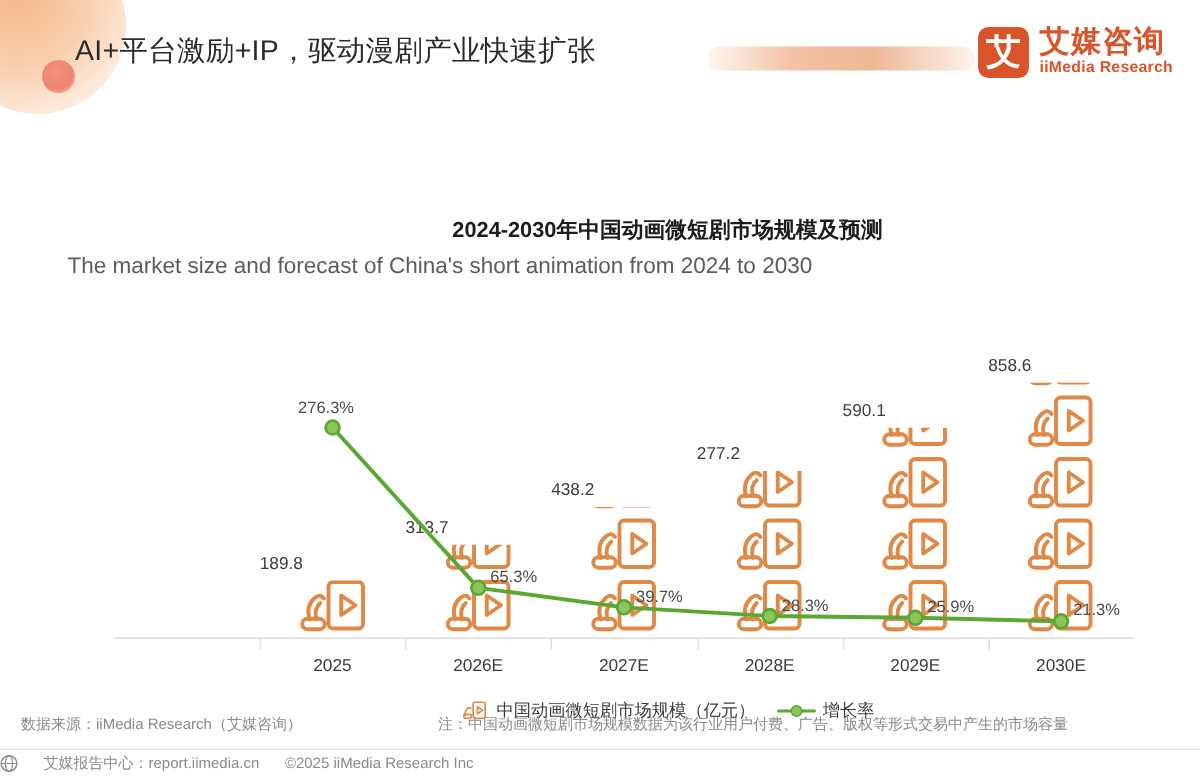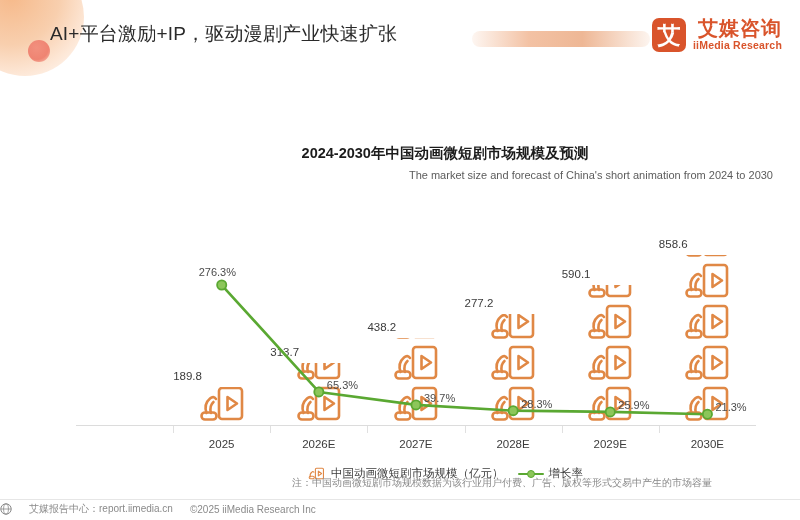--- a/index.html
+++ b/index.html
@@ -76,21 +76,20 @@
     text-align: center;
     font-weight: bold;
     font-family: "DejaVu Sans", sans-serif;
   }
   .logo-text-cn {
     font-size: 20px;
     color: #d9542b;
     font-weight: bold;
     letter-spacing: 1px;
     line-height: 21px;
-    text-align: right;
   }
   .logo-text-en {
     font-size: 10.5px;
     color: #d9542b;
     letter-spacing: 0.2px;
     line-height: 13px;
     font-weight: bold;
   }
 
   
@@ -108,22 +107,22 @@
     width: 800px;
     text-align: center;
     font-size: 14.5px;
     font-weight: bold;
     color: #1c1c1c;
   }
   .chart-subtitle {
     position: absolute;
     top: 91px;
     width: 728px;
-    text-align: right;
-    font-size: 11px;
+    text-align: left;
+    font-size: 15px;
     color: #5c5c5c;
   }
 
   .plot {
     position: absolute;
     left: 62px;
     top: 110px;
     width: 680px;
     height: 264px;
   }
@@ -626,20 +625,21 @@
     </div>
     <div class="legend-item">
       <span class="legend-line"></span>
       <span>增长率</span>
     </div>
   </div>
 </div>
 
 <div class="footer">
   <div class="footer-top">
+    <div class="footer-source">数据来源：iiMedia Research（艾媒咨询）</div>
     <div class="footer-note">注：中国动画微短剧市场规模数据为该行业用户付费、广告、版权等形式交易中产生的市场容量</div>
   </div>
   <div class="footer-rule"></div>
   <div class="footer-bottom">
     <span class="globe-icon">
       <svg viewBox="0 0 12 12">
         <circle cx="6" cy="6" r="5.2" fill="none" stroke="#8a8a8a" stroke-width="1"></circle>
         <ellipse cx="6" cy="6" rx="2.4" ry="5.2" fill="none" stroke="#8a8a8a" stroke-width="0.8"></ellipse>
         <line x1="0.8" y1="6" x2="11.2" y2="6" stroke="#8a8a8a" stroke-width="0.8"></line>
       </svg>

